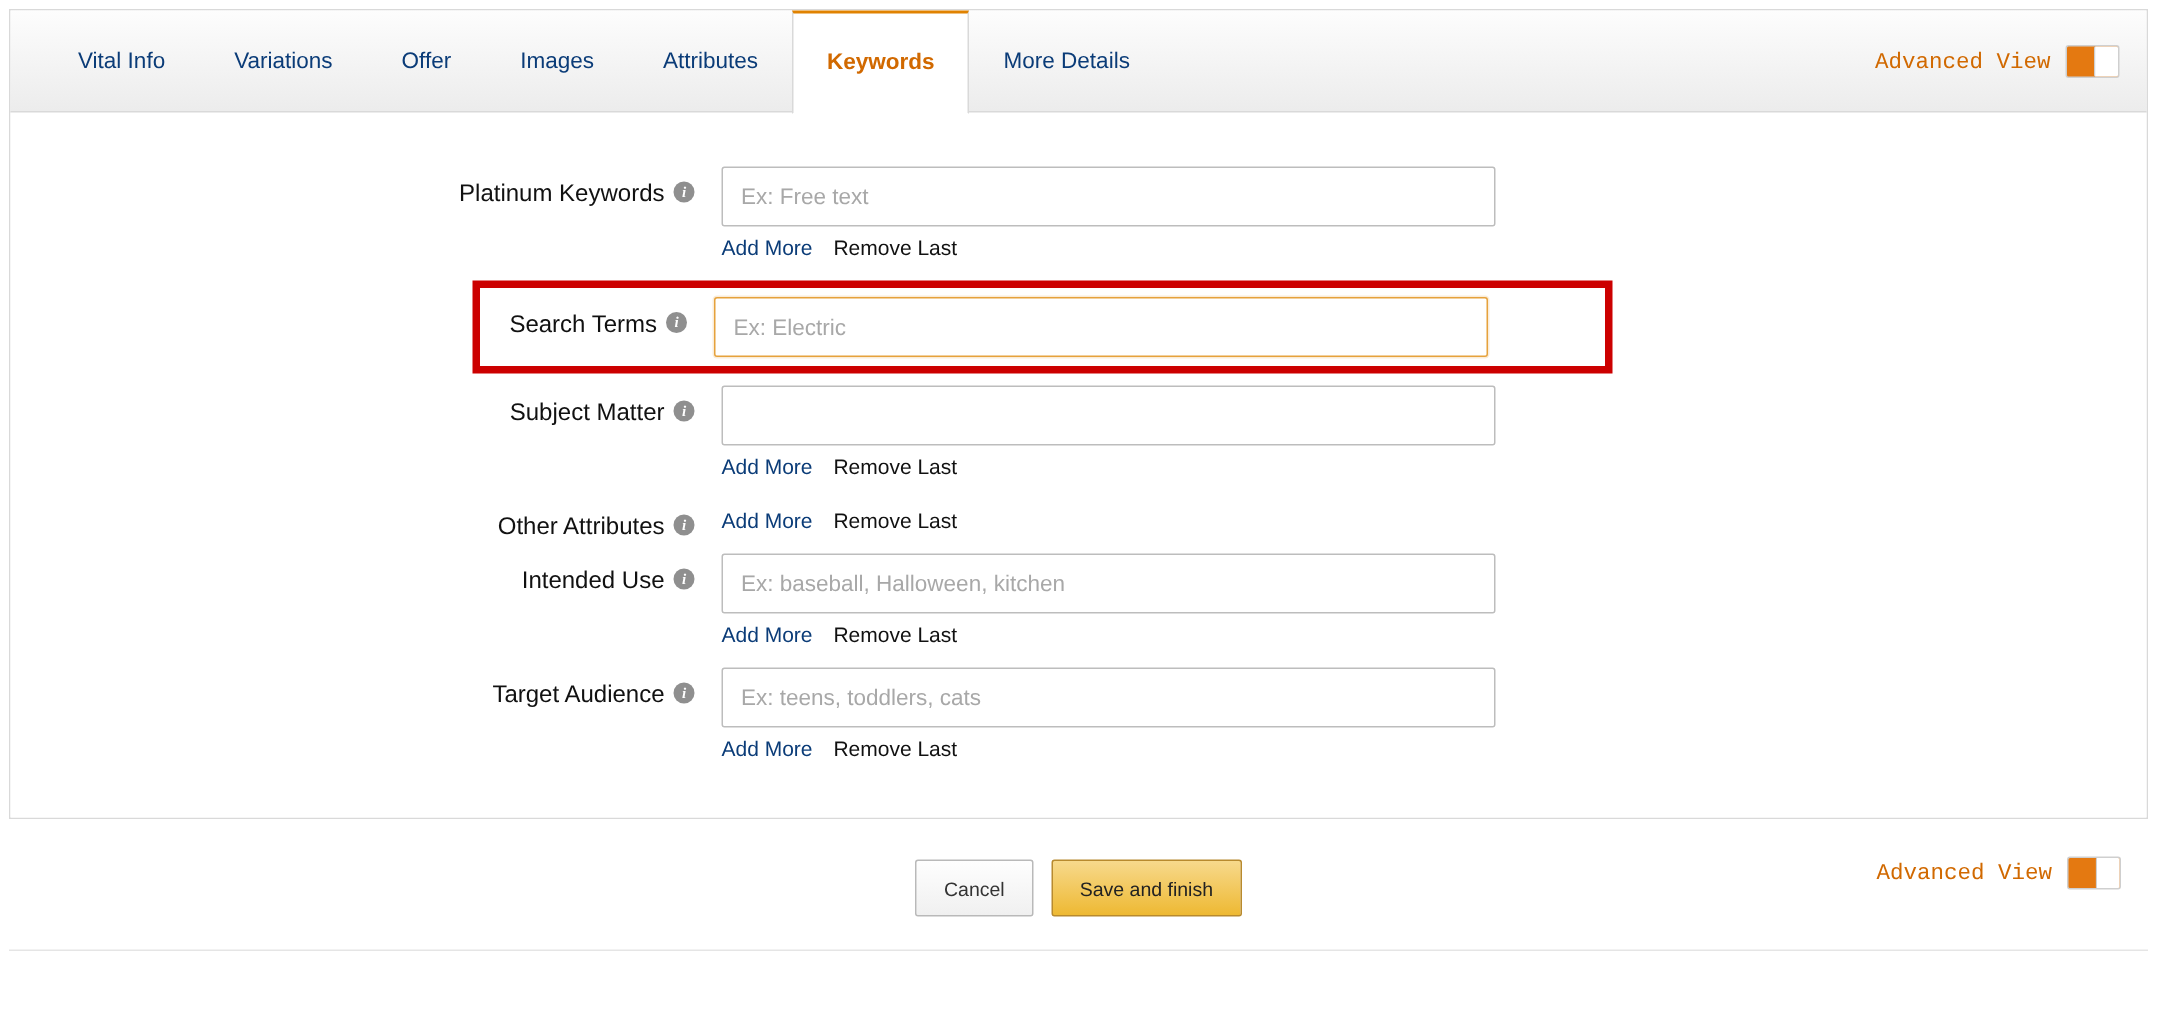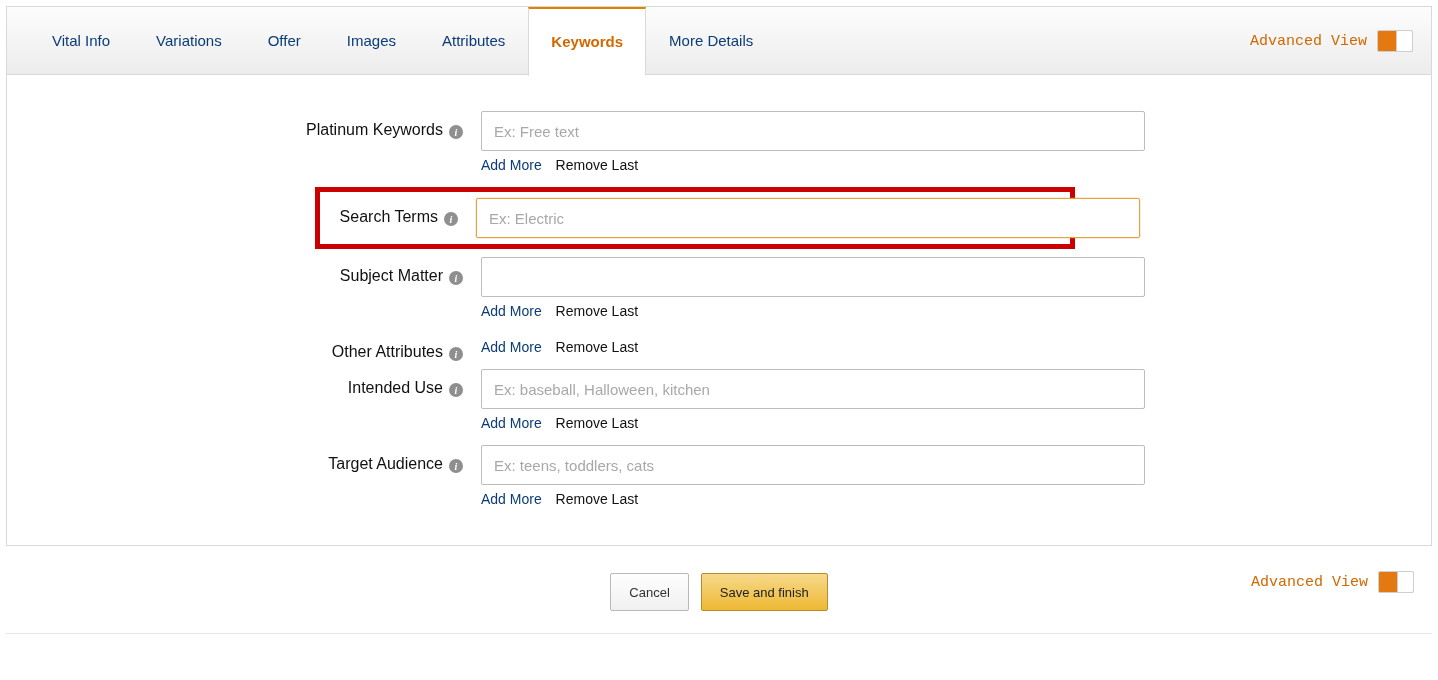--- a/index.html
+++ b/index.html
@@ -95,21 +95,21 @@
   .label-cell {
     width: 462px;
     min-width: 462px;
     text-align: right;
     padding-right: 6px;
     padding-top: 10px;
     font-size: 16px;
     color: #111;
     display: flex;
     justify-content: flex-end;
-    align-items: flex-end;
+    align-items: flex-start;
     gap: 6px;
   }
   .info-icon {
     display: inline-flex;
     width: 14px; height: 14px;
     background: #8f8f8f;
     color: #fff;
     border-radius: 50%;
     font-size: 10px;
     font-weight: bold;
@@ -117,21 +117,21 @@
     justify-content: center;
     font-style: italic;
     font-family: Georgia, serif;
     cursor: help;
   }
   .input-cell {
     width: 600px;
     padding-left: 12px;
   }
   .text-input {
-    width: 664px;
+    width: 516px;
     height: 40px;
     border: 1px solid #bdbdbd;
     border-radius: 2px;
     padding: 0 12px;
     font-size: 15px;
     color: #333;
     outline: none;
   }
   .text-input.focused {
     border: 1px solid #e6a23c;

